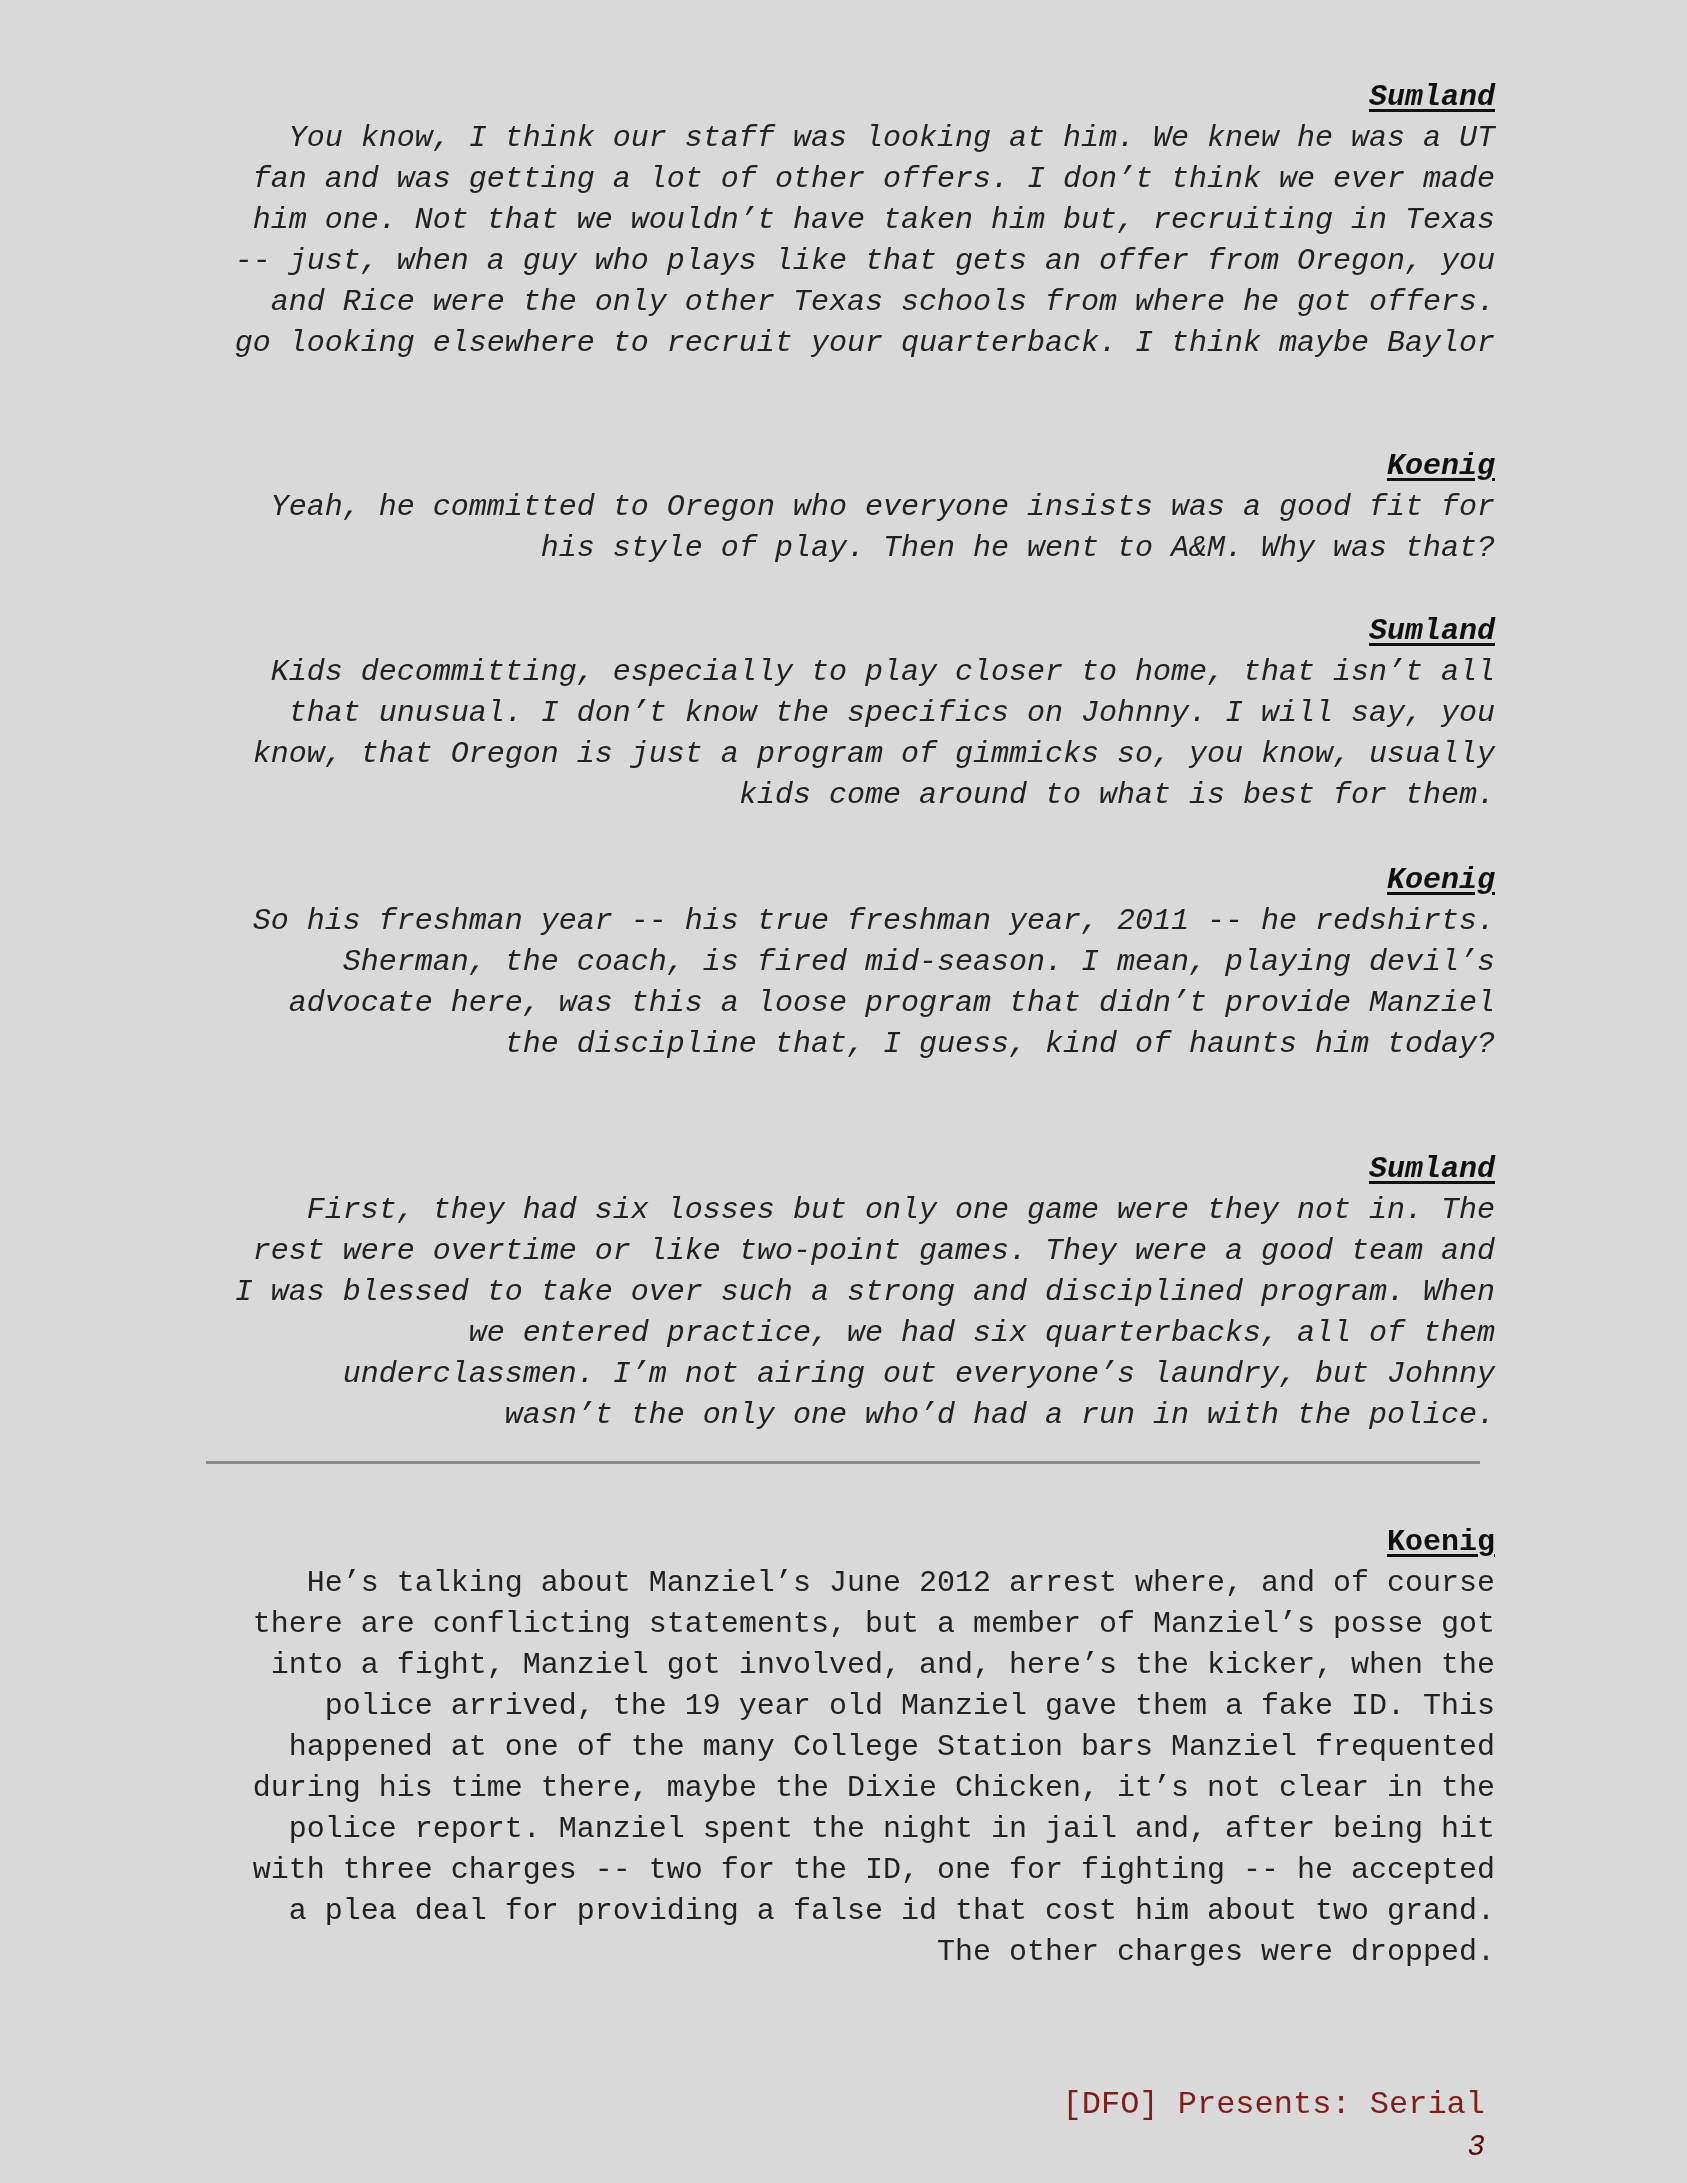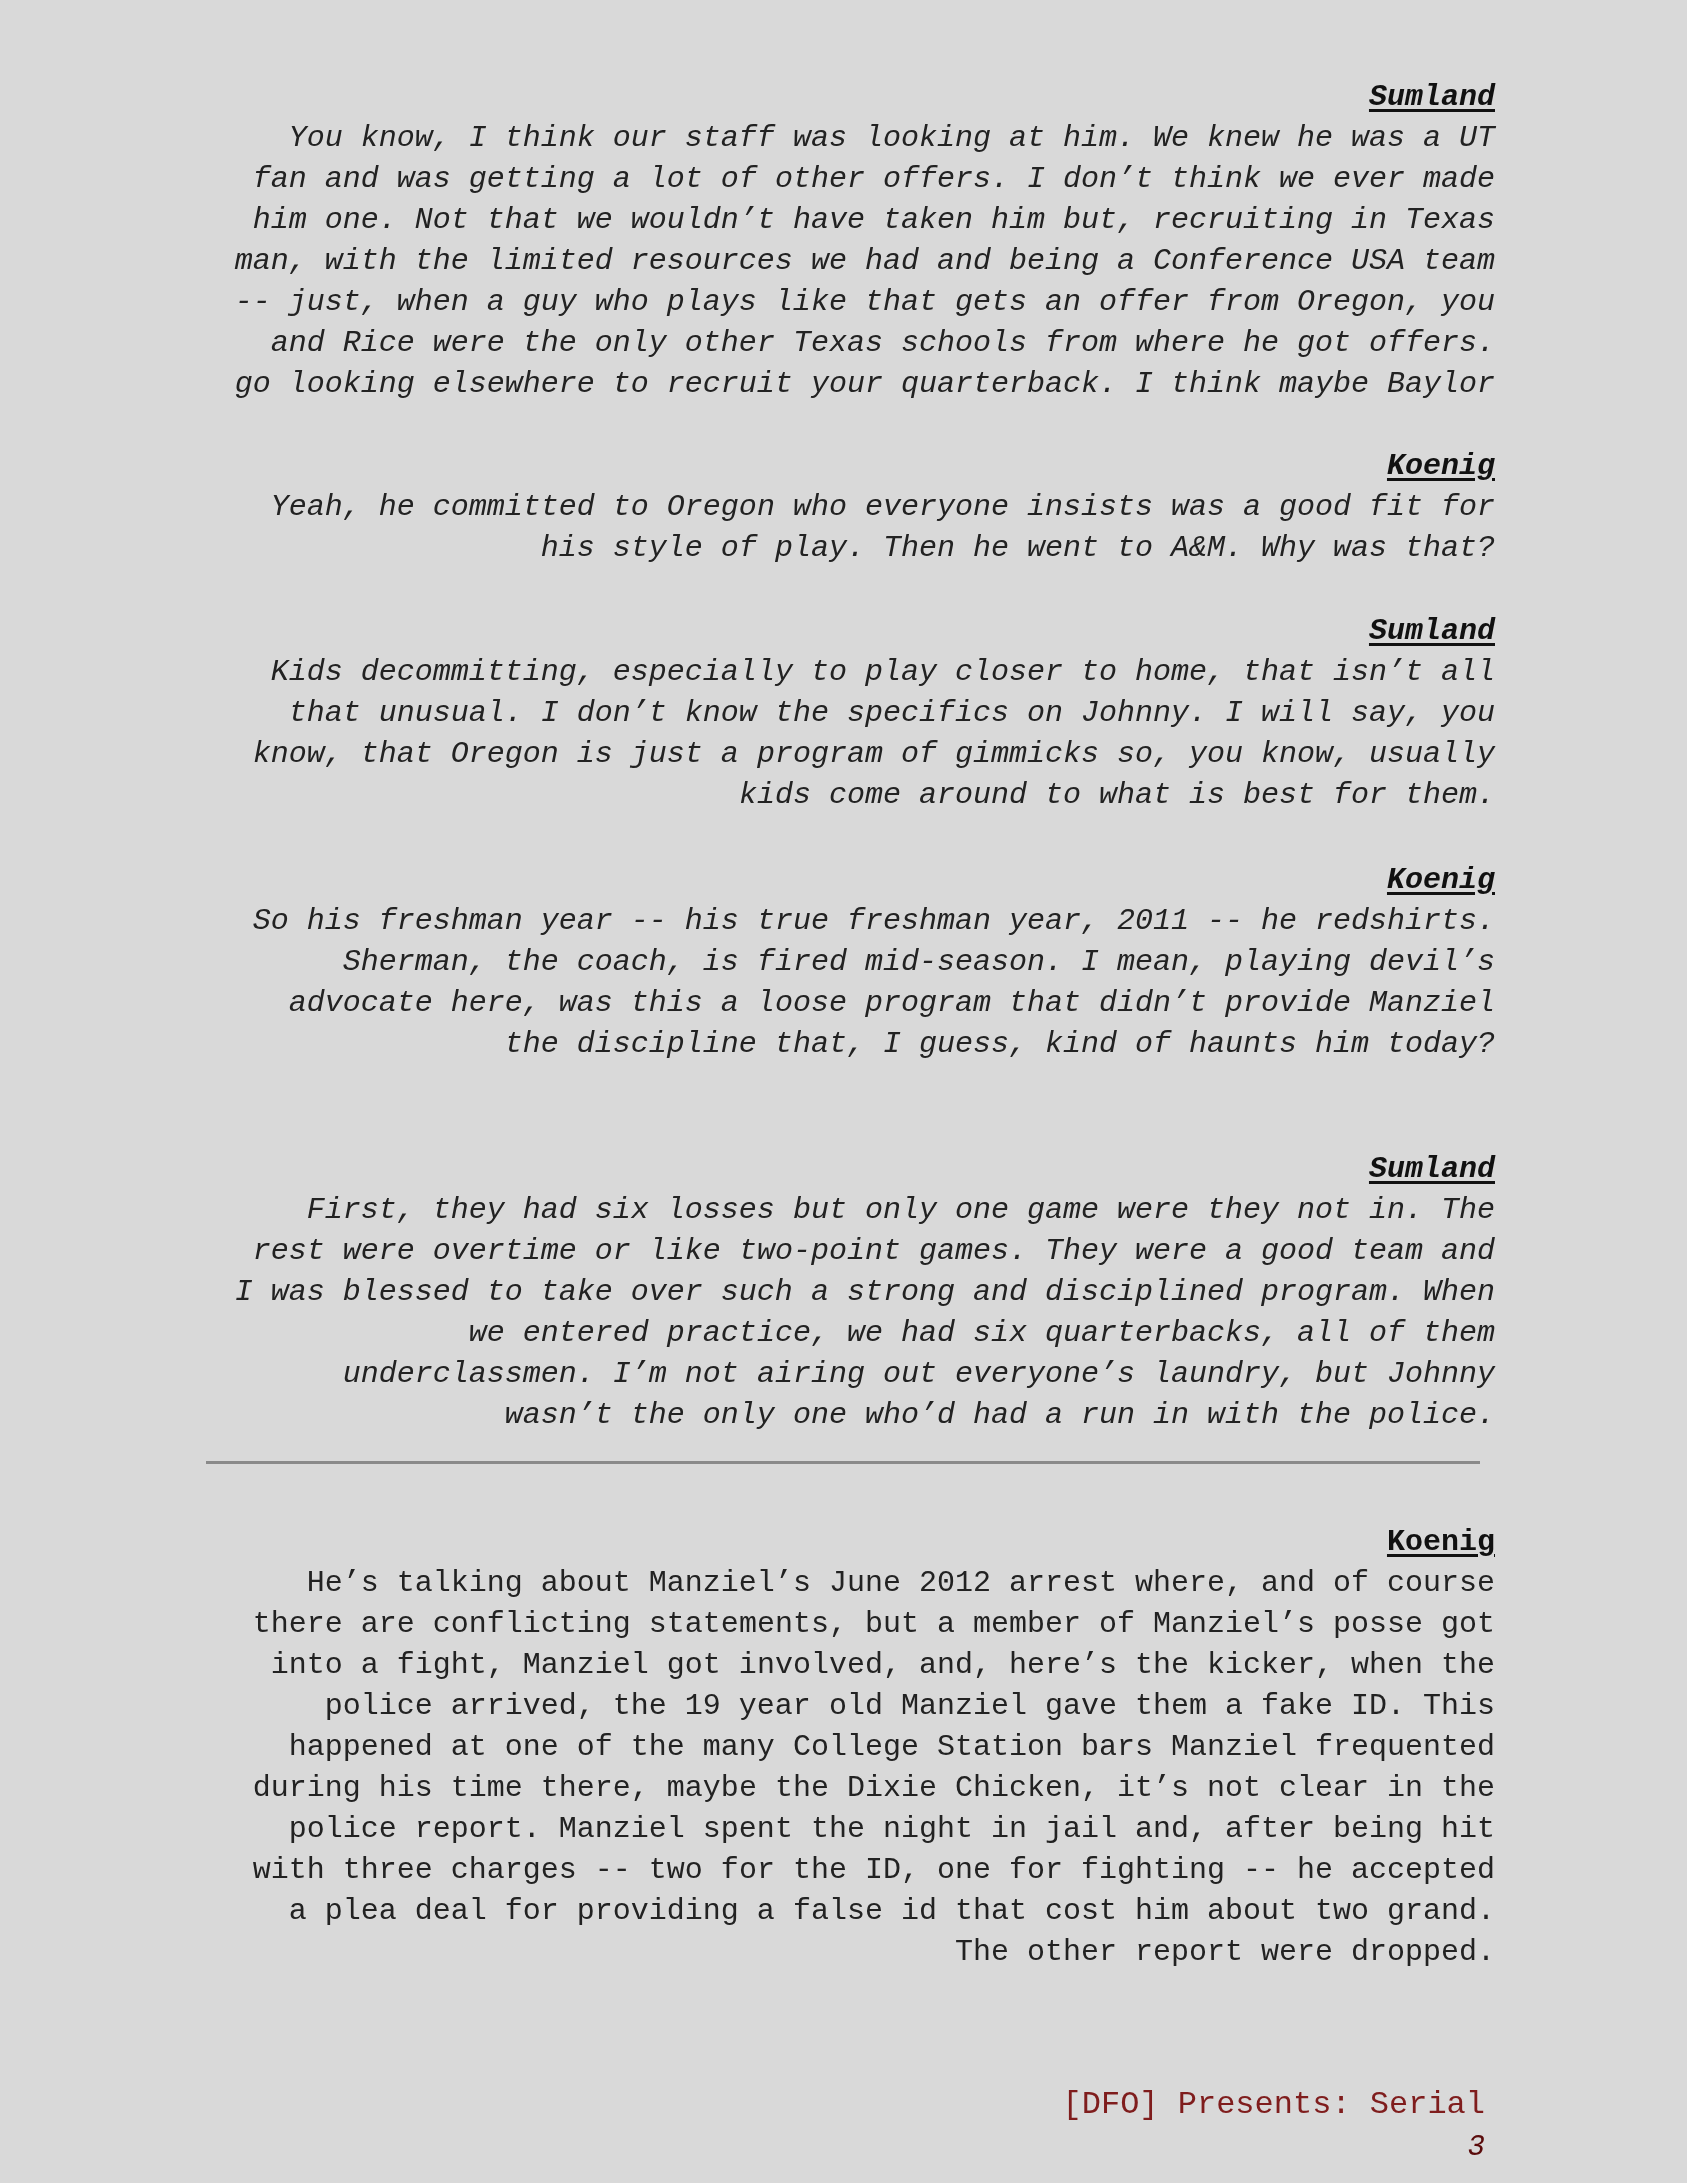--- a/index.html
+++ b/index.html
@@ -84,21 +84,20 @@
 </head>
 <body>
 
 <div class="page">
 
   <div class="block" style="top:77px;">
     <span class="speaker">Sumland</span>
     <span class="line">You know, I think our staff was looking at him. We knew he was a UT</span>
     <span class="line">fan and was getting a lot of other offers. I don’t think we ever made</span>
     <span class="line">him one. Not that we wouldn’t have taken him but, recruiting in Texas</span>
-    <span class="line">man, with the limited resources we had and being a Conference USA team</span>
     <span class="line">-- just, when a guy who plays like that gets an offer from Oregon, you</span>
     <span class="line">and Rice were the only other Texas schools from where he got offers.</span>
     <span class="line">go looking elsewhere to recruit your quarterback. I think maybe Baylor</span>
   </div>
 
   <div class="block" style="top:446px;">
     <span class="speaker">Koenig</span>
     <span class="line">Yeah, he committed to Oregon who everyone insists was a good fit for</span>
     <span class="line">his style of play. Then he went to A&amp;M. Why was that?</span>
   </div>
@@ -133,21 +132,21 @@
     <span class="speaker plain">Koenig</span>
     <span class="line plain">He’s talking about Manziel’s June 2012 arrest where, and of course</span>
     <span class="line plain">there are conflicting statements, but a member of Manziel’s posse got</span>
     <span class="line plain">into a fight, Manziel got involved, and, here’s the kicker, when the</span>
     <span class="line plain">police arrived, the 19 year old Manziel gave them a fake ID. This</span>
     <span class="line plain">happened at one of the many College Station bars Manziel frequented</span>
     <span class="line plain">during his time there, maybe the Dixie Chicken, it’s not clear in the</span>
     <span class="line plain">police report. Manziel spent the night in jail and, after being hit</span>
     <span class="line plain">with three charges -- two for the ID, one for fighting -- he accepted</span>
     <span class="line plain">a plea deal for providing a false id that cost him about two grand.</span>
-    <span class="line plain">The other report were dropped.</span>
+    <span class="line plain">The other charges were dropped.</span>
   </div>
 
 </div>
 
 <div class="divider"></div>
 
 <div class="footer-title">[DFO] Presents: Serial</div>
 <div class="footer-page">3</div>
 
 

